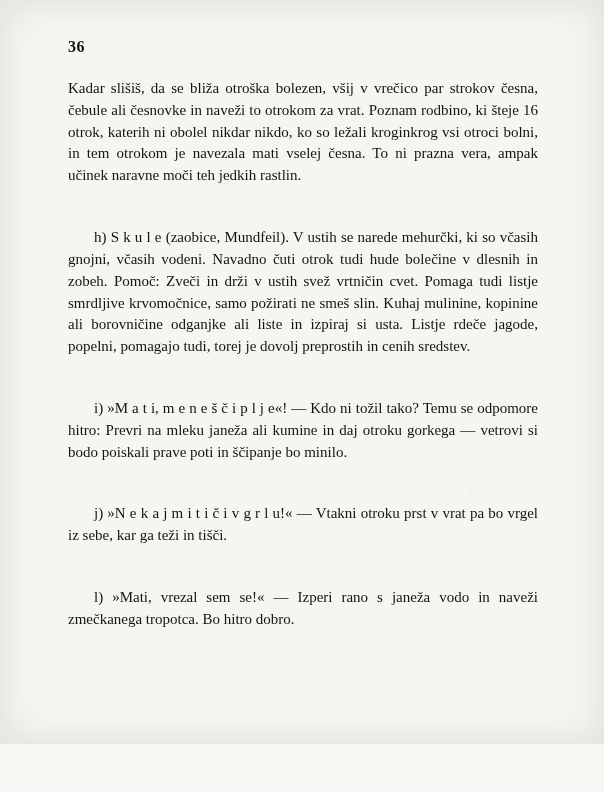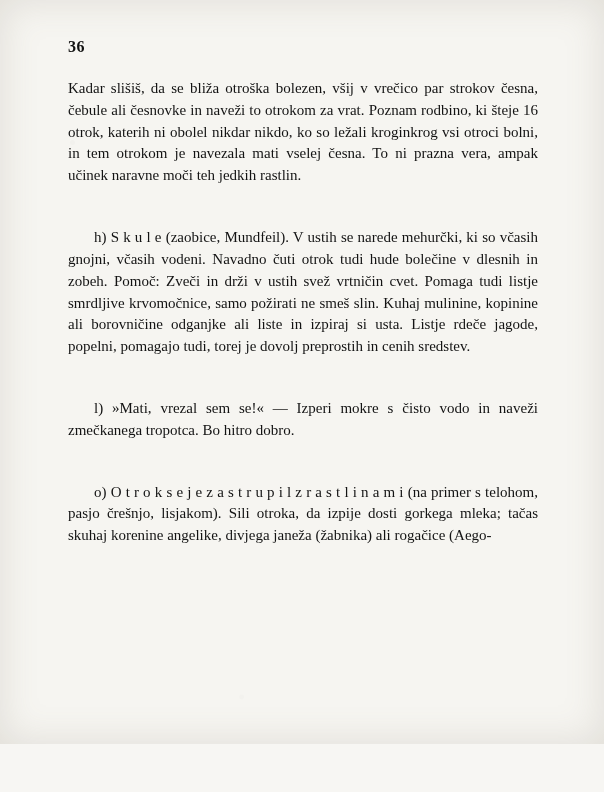--- a/index.html
+++ b/index.html
@@ -74,19 +74,20 @@
 </head>
 <body>
 
 <div class="page">
 
   <div class="page-number">36</div>
 
   <div class="body-text">
     <p class="">Kadar slišiš, da se bliža otroška bolezen, všij v vrečico par strokov česna, čebule ali česnovke in naveži to otrokom za vrat. Poznam rodbino, ki šteje 16 otrok, katerih ni obolel nikdar nikdo, ko so ležali kroginkrog vsi otroci bolni, in tem otrokom je navezala mati vselej česna. To ni prazna vera, ampak učinek naravne moči teh jedkih rastlin.</p>
     <p class="indent">h) S k u l e (zaobice, Mundfeil). V ustih se narede mehurčki, ki so včasih gnojni, včasih vodeni. Navadno čuti otrok tudi hude bolečine v dlesnih in zobeh. Pomoč: Zveči in drži v ustih svež vrtničin cvet. Pomaga tudi listje smrdljive krvomočnice, samo požirati ne smeš slin. Kuhaj mulinine, kopinine ali borovničine odganjke ali liste in izpiraj si usta. Listje rdeče jagode, popelni, pomagajo tudi, torej je dovolj preprostih in cenih sredstev.</p>
-    <p class="indent">l) »Mati, vrezal sem se!« — Izperi mokre s čisto vodo in naveži zmečkanega tropotca.  Bo hitro dobro.</p>
-    <p class="indent">o) O t r o k  s e  j e  z a s t r u p i l  z  r a s t l i n a m i (na primer s telohom, pasjo črešnjo, lisjakom).  Sili otroka, da izpije dosti gorkega mleka; tačas skuhaj korenine angelike, divjega janeža (žabnika) ali rogačice (Aego-</p>
+    <p class="indent">i) »M a t i,  m e n e  š č i p l j e«! — Kdo ni tožil tako? Temu se odpomore hitro: Prevri na mleku janeža ali kumine in daj otroku gorkega — vetrovi si bodo poiskali prave poti in ščipanje bo minilo.</p>
+    <p class="indent">j) »N e k a j  m i  t i č i  v  g r l u!« — Vtakni otroku prst v vrat pa bo vrgel iz sebe, kar ga teži in tišči.</p>
+    <p class="indent">l) »Mati, vrezal sem se!« — Izperi rano s janeža vodo in naveži zmečkanega tropotca.  Bo hitro dobro.</p>
   </div>
 
   <div class="grain"></div>
   <div class="edge-shade"></div>
 </div>
 
 </body></html>

